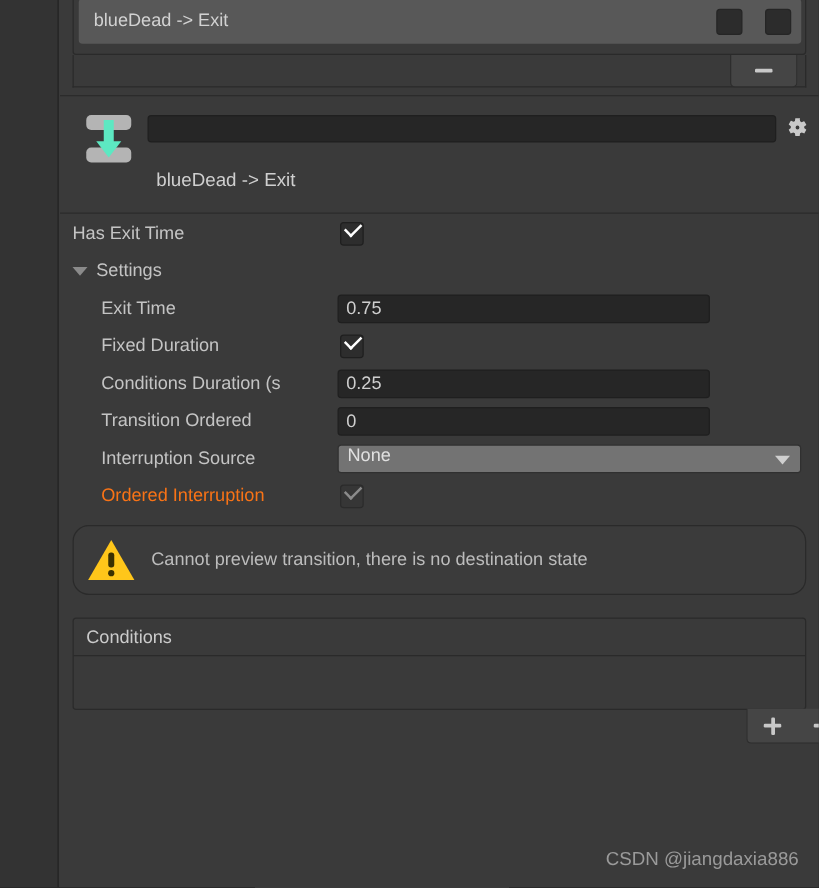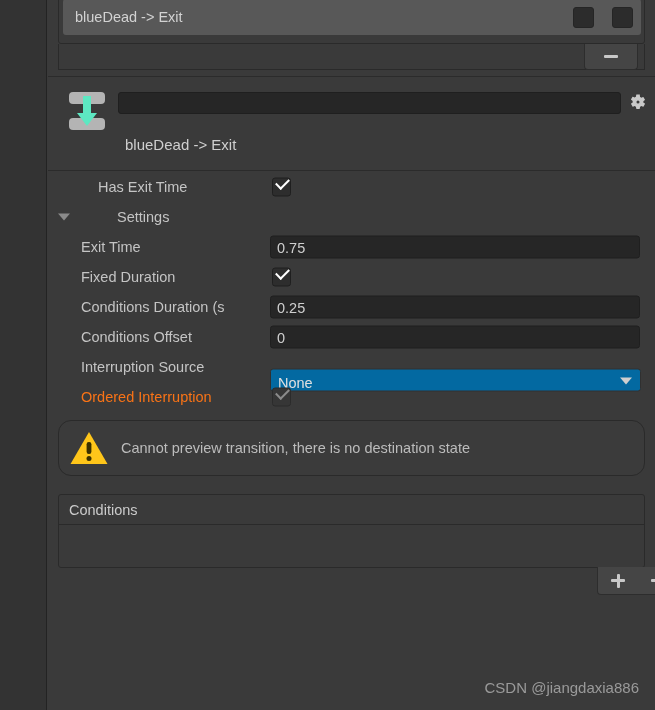--- a/index.html
+++ b/index.html
@@ -193,21 +193,21 @@
     height: 30px;
   }
   .row-label {
     position: absolute;
     top: 50%;
     transform: translateY(-50%);
     color: #c4c4c4;
     font-size: 14.5px;
     white-space: nowrap;
   }
-  .row-label.lvl0 { left: 10px; margin-left: 40px; }
+  .row-label.lvl0 { left: 10px; }
   .row-label.lvl1 { left: 33px; }
   .row-label.clip {
     width: 192px;
     overflow: hidden;
   }
   .row-label.dim { color: #f97316; }
 
   .foldout {
     position: absolute;
     left: 10px; top: 50%;
@@ -236,46 +236,45 @@
     border-bottom: 2.6px solid #ffffff;
     transform: rotate(-45deg);
   }
   .checkbox.dim { background: #363636; border-color: #2b2b2b; }
   .checkbox.dim .tick { border-color: #8b8b8b; }
 
   .text-field {
     position: absolute;
     left: 222px; top: 50%;
     transform: translateY(-50%);
-    width: 370px; height: 23px;
+    width: 298px; height: 23px;
     background: #262626;
     border: 1px solid #1f1f1f;
     border-radius: 3px;
     box-sizing: border-box;
     display: flex;
     align-items: center;
   }
   .text-field span {
     margin-left: 6px;
     color: #cfcfcf;
     font-size: 14.5px;
   }
 
   .dropdown {
     position: absolute;
     left: 222px; top: 50%;
     transform: translateY(-50%);
     width: 371px; height: 23px;
-    background: #0369a1;
+    background: #737373;
     border: 1px solid #303030;
     border-radius: 3px;
     box-sizing: border-box;
     display: flex;
-    align-items: flex-end;
-    margin-top: 13px;
+    align-items: flex-start;
   }
   .dropdown > span {
     margin-left: 7px;
     color: #e0e0e0;
     font-size: 14.5px;
   }
   .caret {
     position: absolute;
     right: 8px; top: 50%;
     margin-top: -3px;
@@ -485,21 +484,21 @@
       </div>
 
       <div class="row">
         <span class="row-label lvl1 clip">Conditions Duration (s</span>
         <span class="text-field">
           <span>0.25</span>
         </span>
       </div>
 
       <div class="row">
-        <span class="row-label lvl1">Conditions Offset</span>
+        <span class="row-label lvl1">Transition Ordered</span>
         <span class="text-field">
           <span>0</span>
         </span>
       </div>
 
       <div class="row">
         <span class="row-label lvl1">Interruption Source</span>
         <span class="dropdown">
           <span>None</span>
           <span class="caret"></span>

